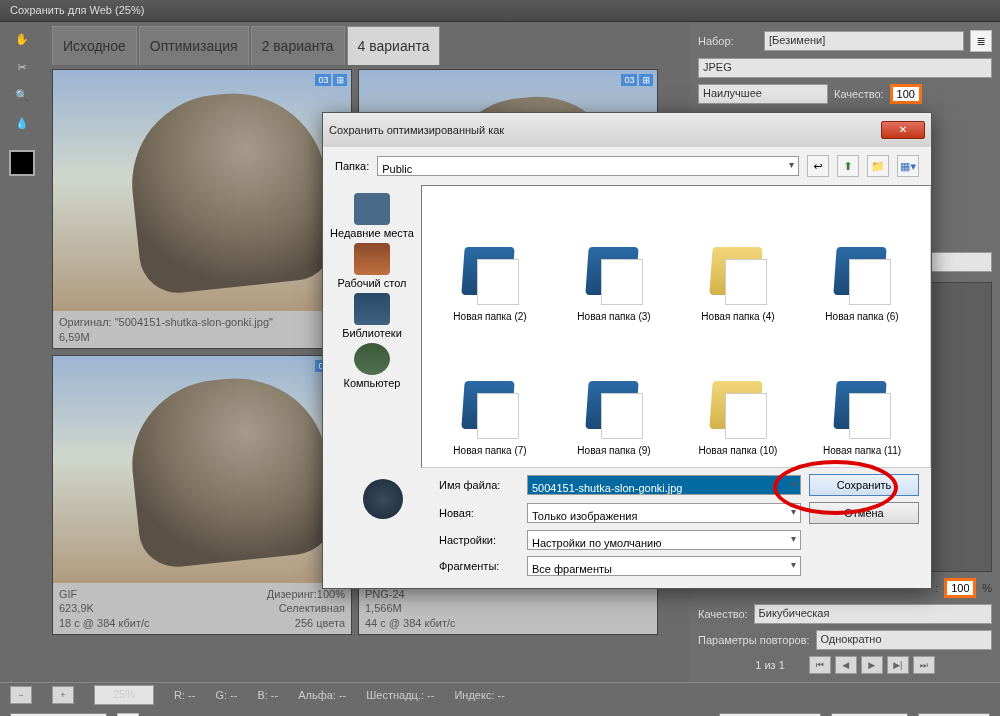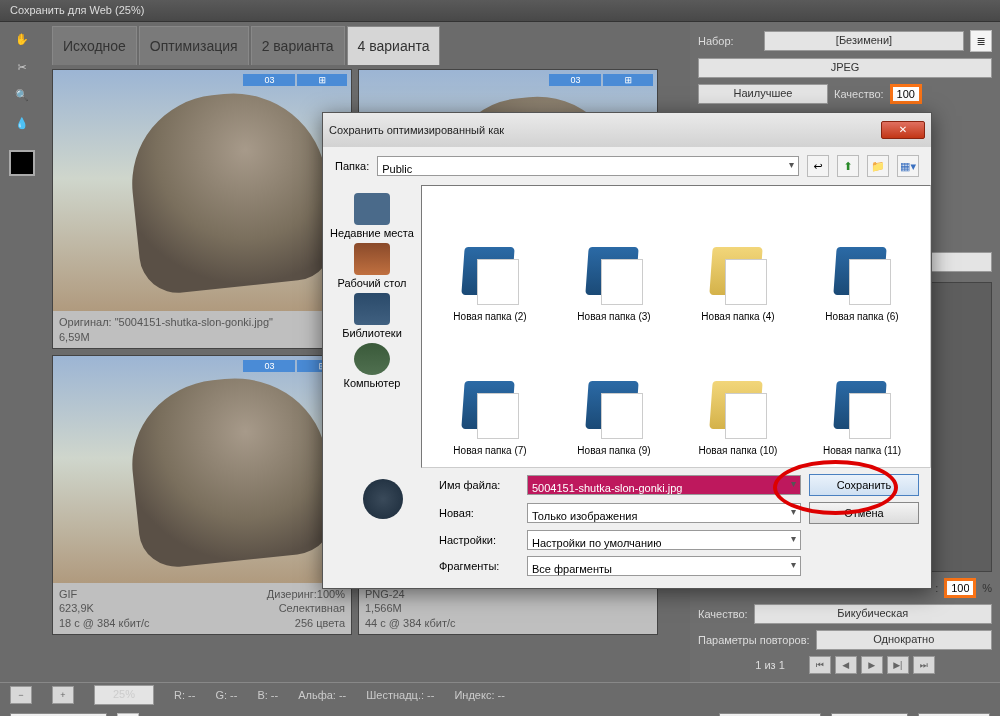--- a/index.html
+++ b/index.html
@@ -14,28 +14,28 @@
 
 .center { flex:1; display:flex; flex-direction:column; }
 .tabs { display:flex; gap:0; padding: 4px 8px 0 8px; }
 .tab { padding: 11px 10px; background:#7a7a7a; color:#333; border:1px solid #888; border-bottom:none; margin-right:2px; font-size:14px; }
 .tab.active { background:#d6d6d6; }
 .panels { flex:1; background:#6b6b6b; padding:4px 8px; display:grid; grid-template-columns: 300px 300px; grid-auto-rows: 280px; gap:6px; overflow:hidden; }
 .panel { background:#999; border:1px solid #444; display:flex; flex-direction:column; }
 .preview { flex:1; background: linear-gradient(180deg,#9cb5d4 0%,#cfd6cc 45%,#b09a7e 100%); position:relative; overflow:hidden; }
 .preview::after { content:""; position:absolute; right:8%; top:10%; width:65%; height:80%; background: radial-gradient(circle at 60% 30%, #a79a8a 0%, #7a6f5d 50%, #5a5046 75%); border-radius: 46% 48% 20% 20%; transform: rotate(-6deg); }
 .preview .badge { position:absolute; top:4px; right:4px; display:flex; gap:2px; }
-.preview .badge span { font-size:9px; background:#4a8bd6; color:#fff; padding:1px 21px; }
+.preview .badge span { font-size:9px; background:#4a8bd6; color:#fff; padding:1px 3px; }
 .meta { padding:4px 6px; background:#bfbfbf; color:#555; font-size:10px; line-height:1.3; }
 .meta .r { float:right; }
 
 .right { width: 310px; background:#6e6e6e; padding:8px; color:#333; display:flex; flex-direction:column; gap:2px; }
 .row { display:flex; align-items:center; gap:6px; margin-bottom:4px; }
 .lbl { width:60px; color:#ddd; }
-.sel { flex:1; height:20px; background:#e4e4e4; border:1px solid #999; padding:2px 4px; font-size:11px;text-align:center; }
+.sel { flex:1; height:20px; background:#e4e4e4; border:1px solid #999; padding:2px 4px; font-size:11px; }
 .numbox { width:32px; height:20px; background:#fff; border:3px solid #f97316; text-align:right; padding:2px 4px; }
 .right .gap { flex:1; background:#5e5e5e; border:1px solid #444; margin:4px 0; }
 .animhdr { color:#ddd; padding:4px 0; border-top:1px solid #888; }
 
 .statusbar { height: 25px; background:#6b6b6b; border-top:1px solid #888; display:flex; align-items:center; padding:0 10px; gap:20px; color:#ccc; font-size:10px; }
 .footer { height:34px; background:#6b6b6b; display:flex; align-items:center; padding:0 10px; gap:10px; }
 .btn { height:22px; padding:2px 18px; background:linear-gradient(#f0f0f0,#d0d0d0); border:1px solid #888; font-size:11px; }
 
 
 .dialog { position:absolute; left:322px; top:112px; width:610px; height:477px; background:#f0f0f0; border:1px solid #555; box-shadow:0 4px 20px rgba(0,0,0,.5); display:flex; flex-direction:column; }
@@ -55,21 +55,21 @@
 .folder { display:flex; flex-direction:column; align-items:center; justify-content:flex-end; gap:4px; }
 .ficon { width:70px; height:74px; position:relative; }
 .ficon::before { content:""; position:absolute; left:8px; top:14px; width:50px; height:48px; background:linear-gradient(#2b6aa6,#1b4a76); border-radius:4px; transform: skewX(-4deg); }
 .ficon.yel::before { background:linear-gradient(#f2d67a,#d4b24a); }
 .ficon::after { content:""; position:absolute; left:22px; top:26px; width:40px; height:44px; background:#fff; border:1px solid #ccc; }
 .folder span { font-size:10px; }
 .dlg-bottom { padding:6px 12px 12px 12px; display:grid; grid-template-columns: 96px 80px 1fr 110px; gap:6px 8px; align-items:center; }
 .gear { width:40px; height:40px; border-radius:50%; background:radial-gradient(#3a4a5a,#1a2a3a); margin:auto; }
 .fld-lbl { font-size:11px; }
 .fld-input { height:20px; border:1px solid #7a9ac0; background:#fff; padding:2px 4px; }
-.fld-input.hl { background:#be185d; color:#fff; }
+.fld-input.hl { background:#0369a1; color:#fff; }
 .dlg-btn { height:22px; border:1px solid #888; background:linear-gradient(#f4f4f4,#dcdcdc); font-size:11px; }
 .dlg-btn.primary { border:1px solid #4a80c0; background:linear-gradient(#eaf2fb,#cfe0f2); }
 .dd { position:relative; height:20px; border:1px solid #999; background:#fff; padding:6px 4px; }
 .dd::after { content:"▾"; position:absolute; right:4px; top:2px; color:#555; font-size:10px; }
 
 .ellipse { position:absolute; left:773px; top:460px; width:125px; height:55px; border:4px solid #d00; border-radius:50%; pointer-events:none; z-index:10; }
 .pager { display:flex; align-items:center; gap:4px; justify-content:center; }
 .pgbtn { width:22px; height:18px; border:1px solid #999; background:#d8d8d8; text-align:center; font-size:9px; line-height:16px; color:#666; }
 </style>
 </head>

